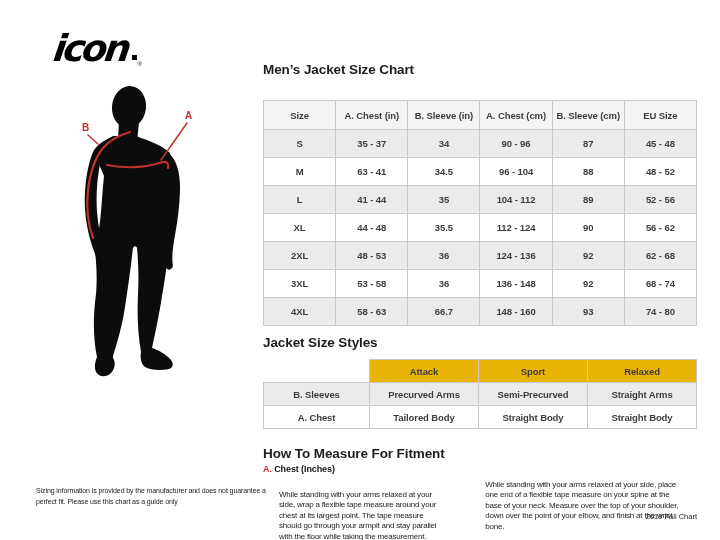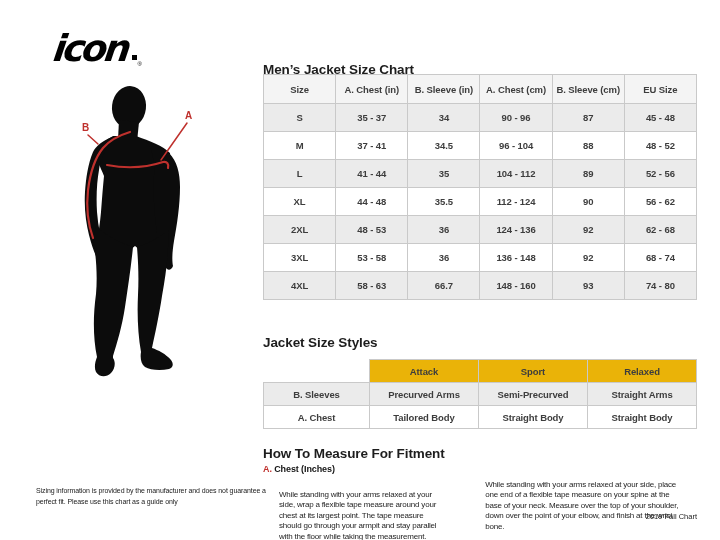--- a/index.html
+++ b/index.html
@@ -26,21 +26,21 @@
   
   .content { position:absolute; left:263px; top:0; width:434px; height:400px; }
   .sec-title { position:absolute; left:0; margin:0; font-size:13.5px; font-weight:bold; color:#1d1d1d; letter-spacing:-0.1px; }
   .t1 { top:62px; } .t2 { top:335px;text-align:center; } .t3 { top:446px; }
 
   table { border-collapse:collapse; table-layout:fixed; position:absolute; left:0; width:434px; }
   th, td {
     border:1px solid #c9c9c9; text-align:center; vertical-align:middle;
     font-size:9.5px; font-weight:bold; color:#3d3d3d; letter-spacing:-0.1px; padding:0 2px;
   }
-  .size-table { top:74px; }
+  .size-table { top:100px; }
   .size-table thead th { height:29px; background:#f4f4f4; }
   .size-table td { height:28px; }
   .size-table tbody tr:nth-child(odd) { background:#ebebeb; }
   .size-table tbody tr:nth-child(even) { background:#ffffff; }
 
   .style-table { top:359px; }
   .style-table th, .style-table td { height:23px; }
   .style-table thead th { background:#eab308; }
   .style-table thead th:first-child { background:transparent; border:none; }
   .style-table td:first-child { width:106px; }
@@ -117,21 +117,21 @@
           <tr>
             <td>S</td>
             <td>35 - 37</td>
             <td>34</td>
             <td>90 - 96</td>
             <td>87</td>
             <td>45 - 48</td>
           </tr>
           <tr>
             <td>M</td>
-            <td>37 - 41</td>
+            <td>63 - 41</td>
             <td>34.5</td>
             <td>96 - 104</td>
             <td>88</td>
             <td>48 - 52</td>
           </tr>
           <tr>
             <td>L</td>
             <td>41 - 44</td>
             <td>35</td>
             <td>104 - 112</td>

